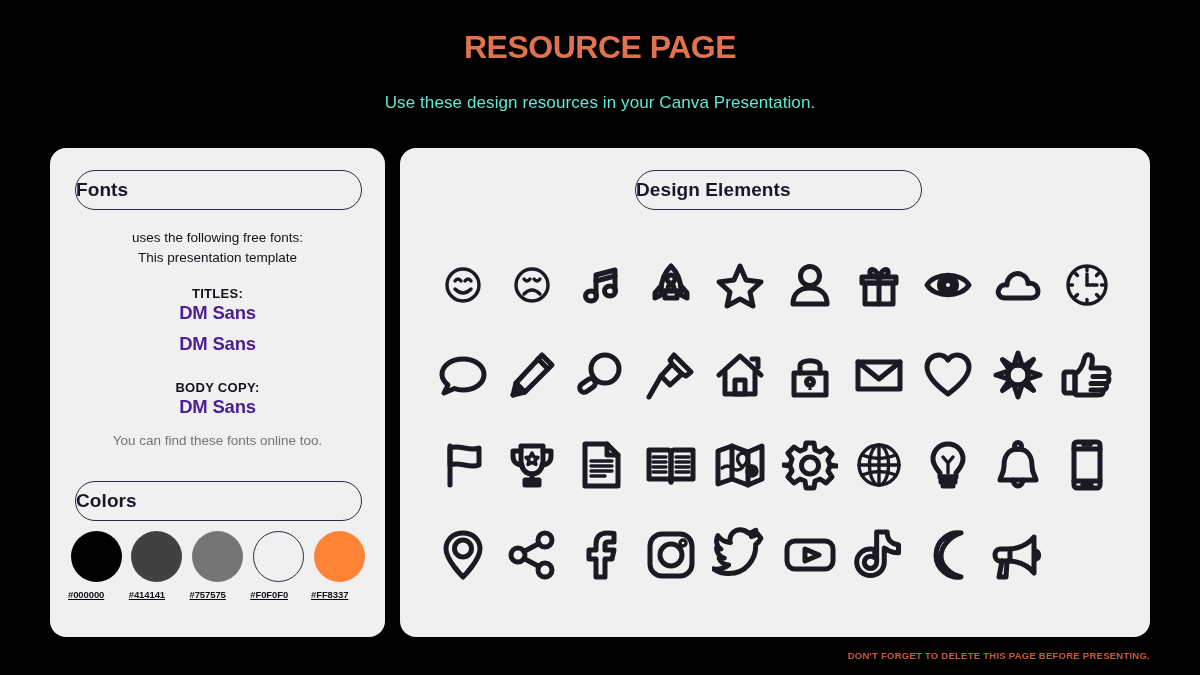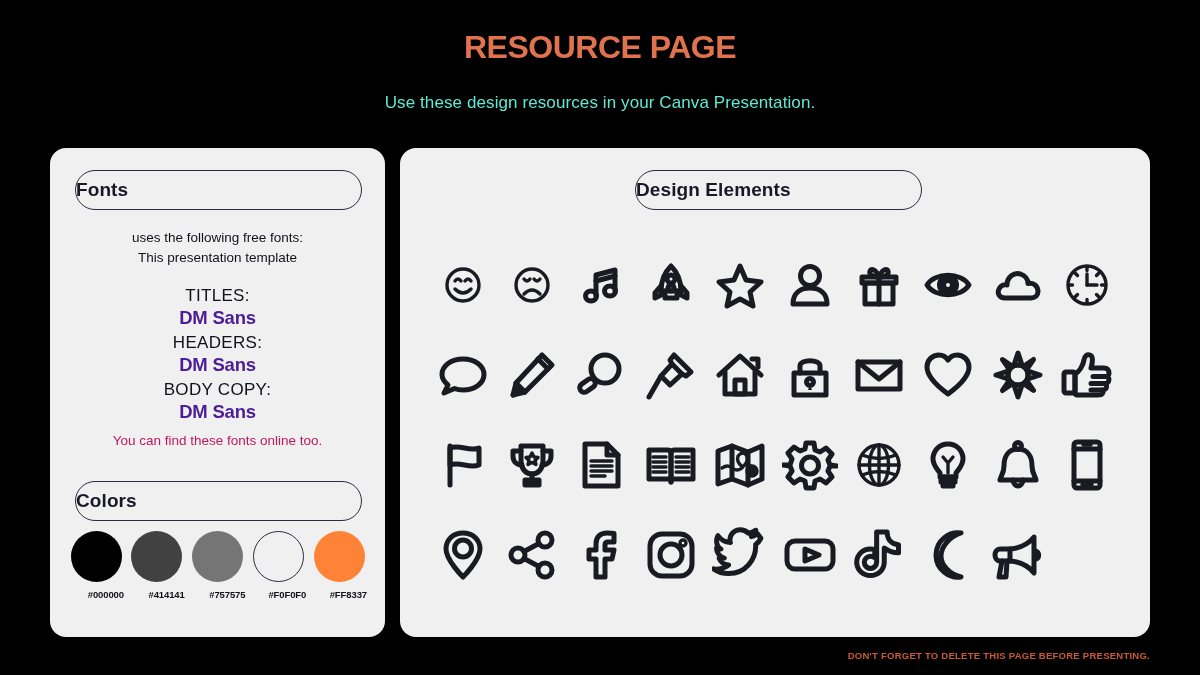--- a/index.html
+++ b/index.html
@@ -49,38 +49,38 @@
   #colors-pill   { left: 25px;  top: 325px; width: 287px; height: 40px; margin-top: 8px; }
   #elements-pill { left: 235px; top: 22px; width: 287px; height: 40px; }
 
   
   .fonts-intro {
     position: absolute; left: 0; top: 80px; width: 335px;
     text-align: center; font-size: 13.5px; color: #111118; line-height: 1.5;
   }
   .font-group { position: absolute; left: 0; width: 335px; text-align: center; }
   .font-label {
-    font-size: 17px; font-weight: 400; color: #111118;
+    font-size: 13px; font-weight: 700; color: #111118;
     letter-spacing: 0.3px; margin-bottom: 1px;
   }
   .font-name { font-size: 18.5px; font-weight: 700; color: #4c1d95; letter-spacing: -0.2px; }
   #fg0 { top: 138px; }
   #fg1 { top: 185px; }
   #fg2 { top: 232px; }
   .fonts-outro {
     position: absolute; left: 0; top: 285px; width: 335px;
-    text-align: center; font-size: 13.5px; color: #be185d;
+    text-align: center; font-size: 13.5px; color: #737373;
   }
 
   
   #swatch-row {
     position: absolute; left: 18px; top: 383px;
     width: 299px; display: flex; justify-content: space-between;
   }
-  .swatch-cell { width: 56px; text-align: right; }
+  .swatch-cell { width: 56px; text-align: left; text-decoration: underline; }
   .swatch {
     width: 51px; height: 51px; border-radius: 50%;
     margin: 0 auto 7px auto;
   }
   .swatch-label {
     font-size: 9.5px; font-weight: 700; color: #111118; letter-spacing: -0.1px;
   }
 
   
   #icon-grid {
@@ -131,21 +131,20 @@
     <div class="fonts-intro" id="fonts-intro">
         <div>uses the following free fonts:</div>
         <div>This presentation template</div>
       </div>
 
     <div class="font-group" id="fg0">
       <div class="font-label">TITLES:</div>
       <div class="font-name">DM Sans</div>
     </div>
     <div class="font-group" id="fg1">
-      <div class="font-label">HEADERS:</div>
       <div class="font-name">DM Sans</div>
     </div>
     <div class="font-group" id="fg2">
       <div class="font-label">BODY COPY:</div>
       <div class="font-name">DM Sans</div>
     </div>
 
     <div class="fonts-outro">You can find these fonts online too.</div>
 
     <div class="pill" id="colors-pill">

